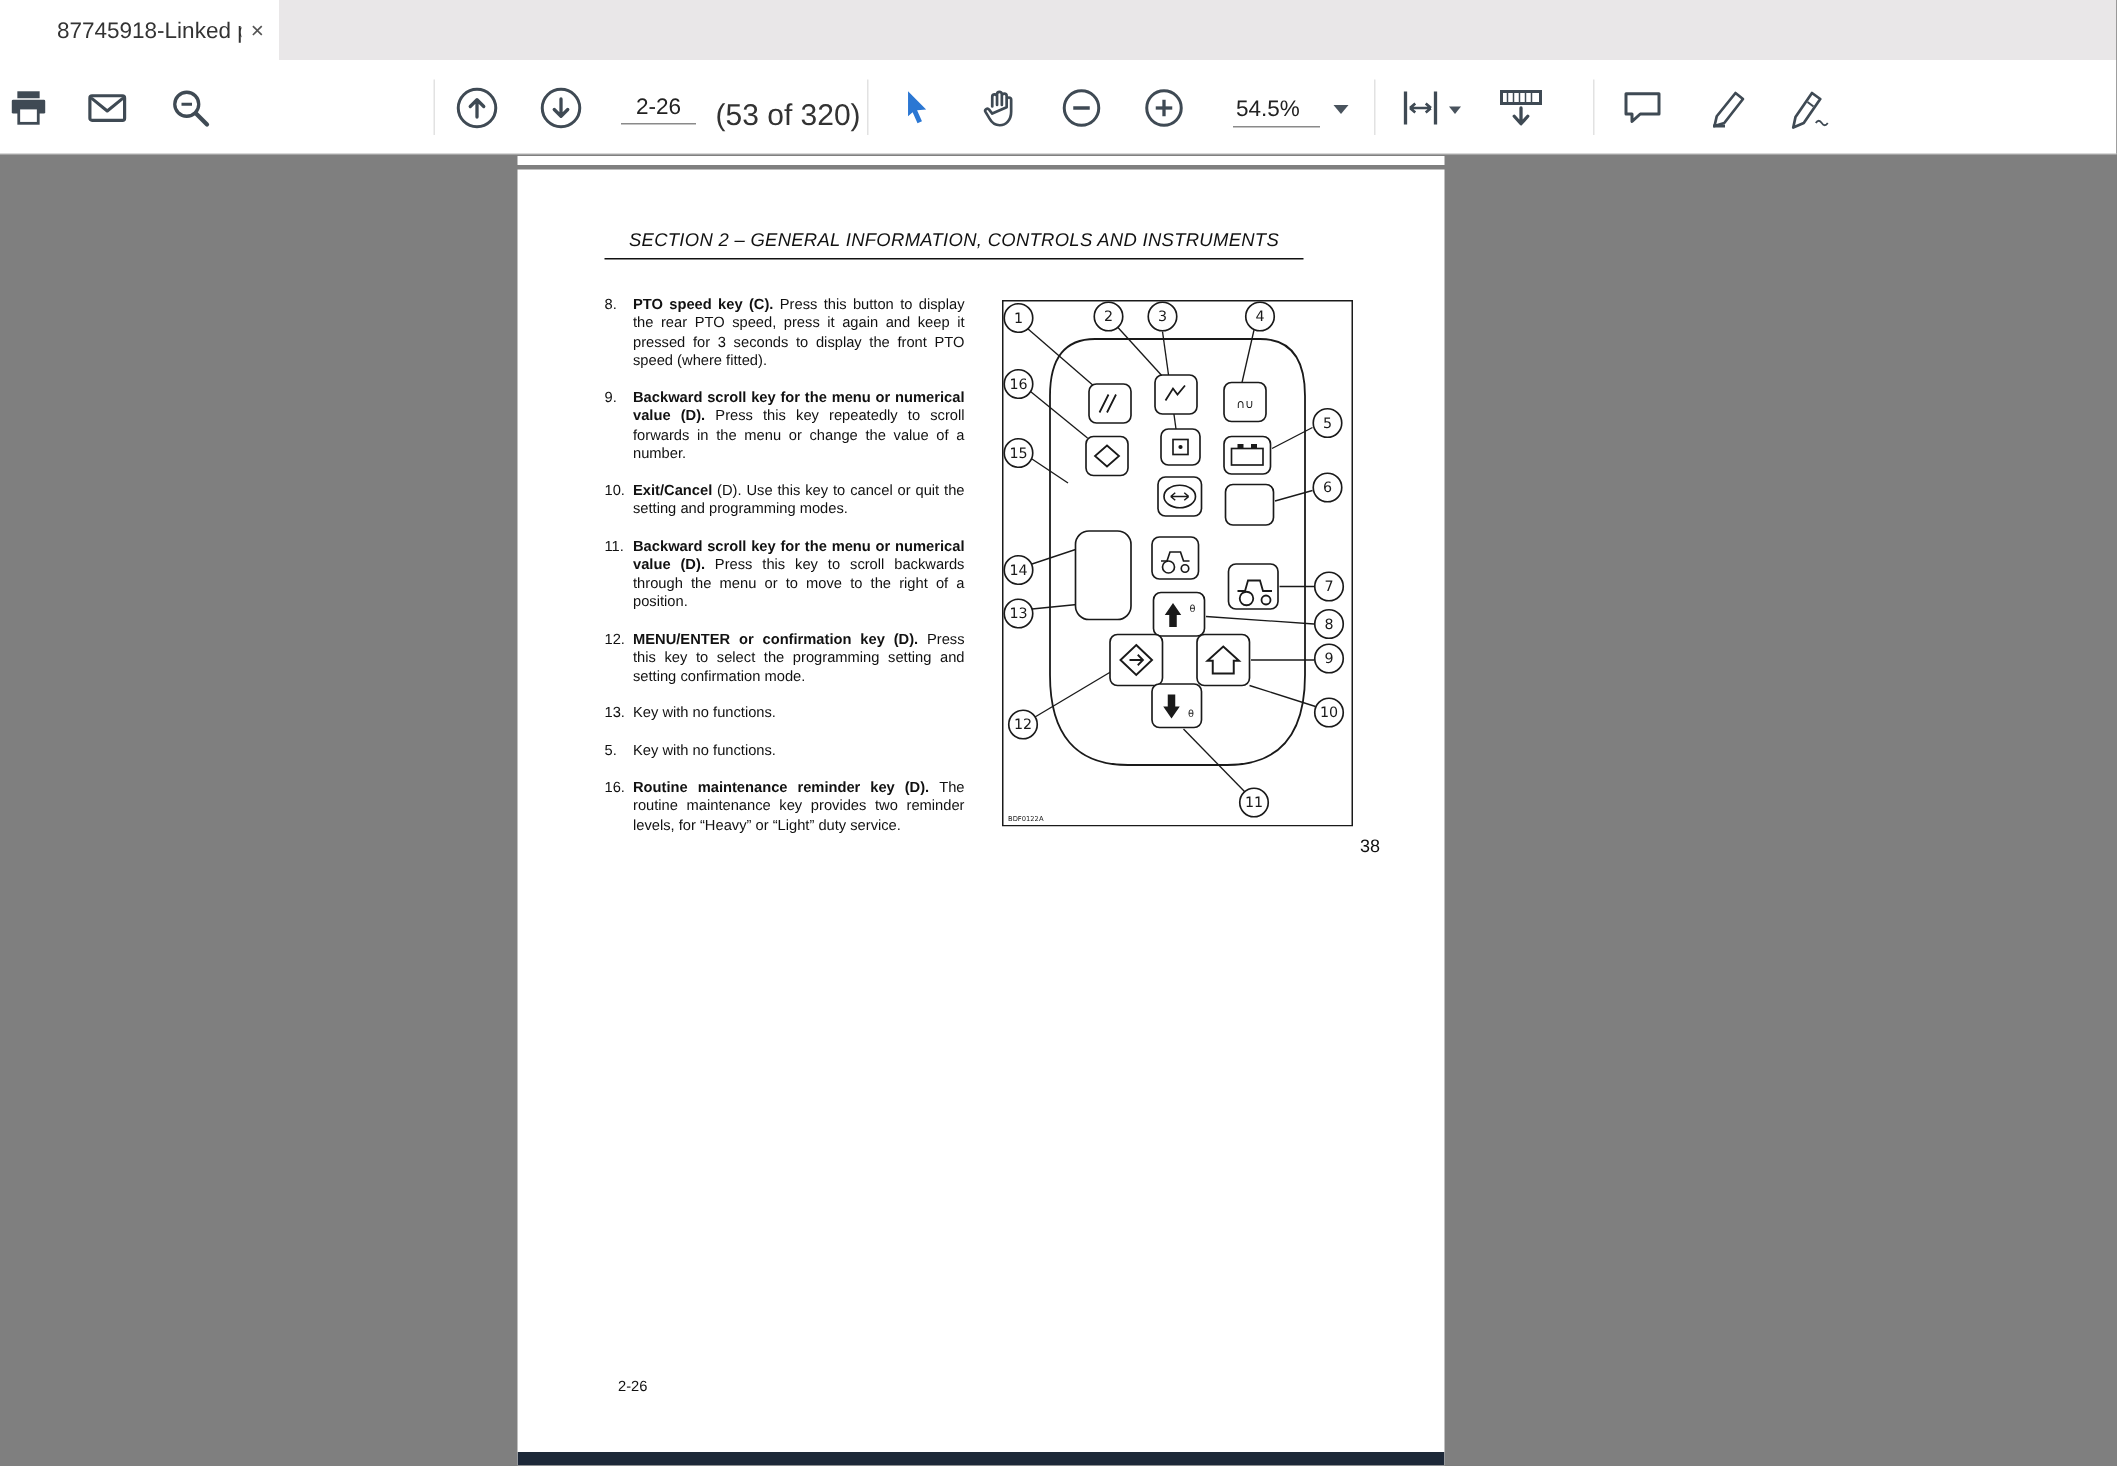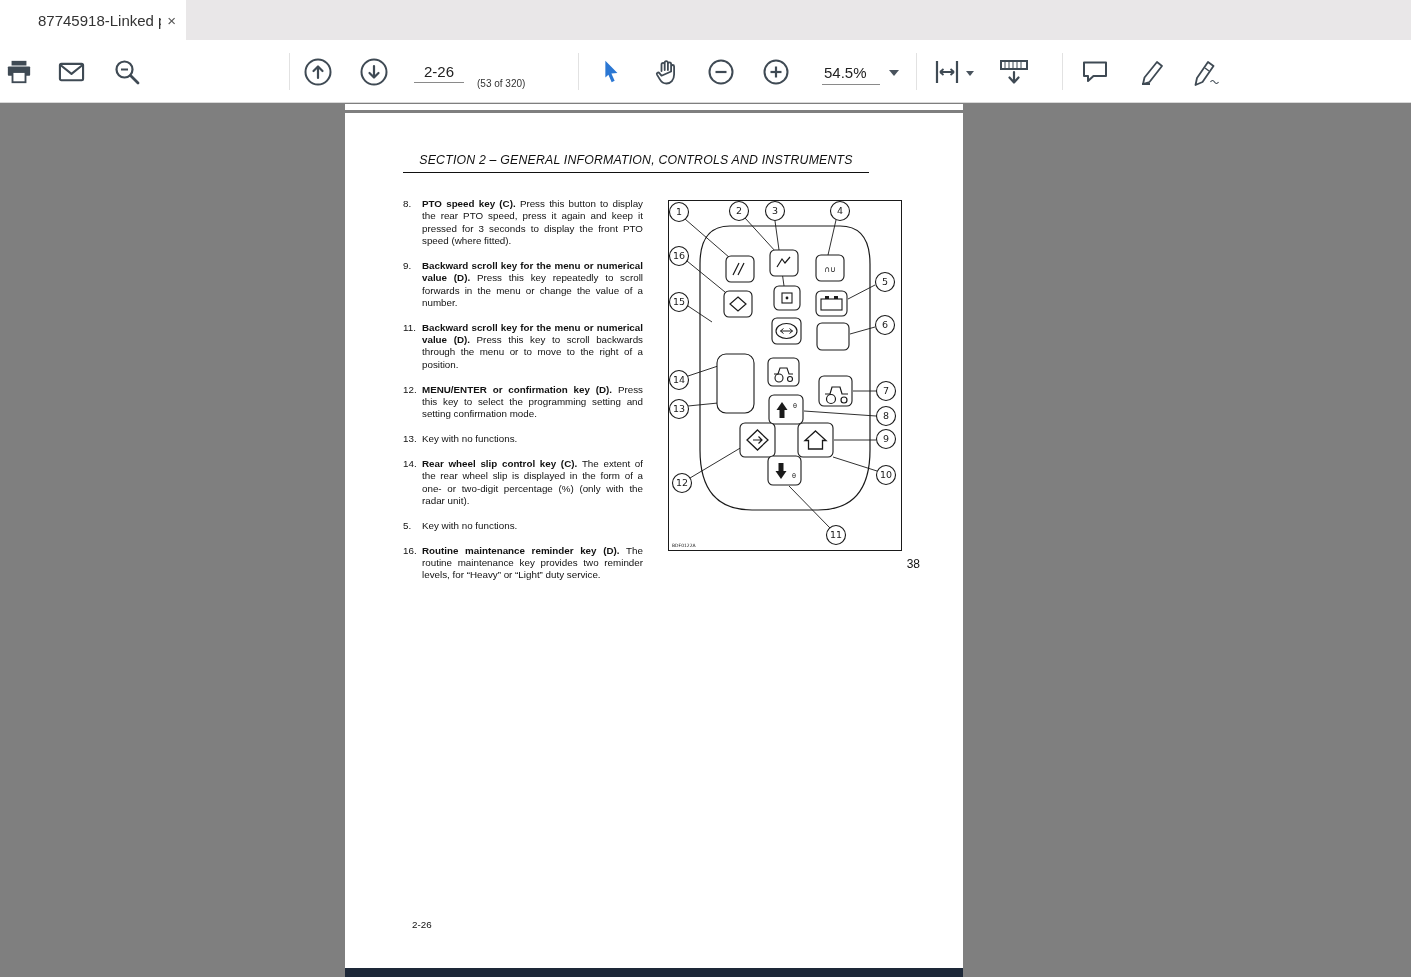--- a/index.html
+++ b/index.html
@@ -14,21 +14,21 @@
   .tab-title{font-size:15px;color:#333;white-space:nowrap;overflow:hidden;flex:1;}
   .tab-close{color:#555;font-size:15px;margin-left:6px;line-height:1;}
   
   .toolbar{position:absolute;top:40px;left:0;width:1411px;height:63px;background:#fff;
            border-bottom:1px solid #d8d8d8;box-sizing:border-box;}
   .tbtn{position:absolute;top:15px;width:34px;height:34px;display:flex;align-items:center;justify-content:center;}
   .sep{position:absolute;top:13px;width:1px;height:37px;background:#e2e2e2;}
   .page-num-input{position:absolute;left:414px;top:23px;width:50px;border:none;outline:none;
       border-bottom:1px solid #8a8a8a;font-size:15px;text-align:center;color:#222;
       font-family:"Liberation Sans",sans-serif;background:transparent;padding:0 0 2px;}
-  .page-count{position:absolute;left:477px;top:38px;font-size:10px;color:#333;}
+  .page-count{position:absolute;left:477px;top:26px;font-size:20px;color:#333;}
   .zoom-box{position:absolute;left:822px;top:24px;display:flex;align-items:flex-start;}
   .zoom-val{font-size:15px;color:#222;border-bottom:1px solid #8a8a8a;padding:0 8px 3px 2px;min-width:48px;}
   .caret{width:0;height:0;border-left:5px solid transparent;border-right:5px solid transparent;
          border-top:6px solid #49535d;margin:6px 0 0 9px;}
   .mini-caret{position:absolute;left:966px;top:31px;width:0;height:0;
          border-left:4px solid transparent;border-right:4px solid transparent;border-top:5px solid #49535d;}
   
   .content{position:absolute;top:103px;left:0;width:1411px;height:874px;background:#7f7f7f;}
   .prev-page{position:absolute;left:345px;top:1px;width:618px;height:6px;background:#ffffff;}
   .page{position:absolute;left:345px;top:10px;width:618px;height:864px;background:#ffffff;overflow:hidden;}
@@ -185,34 +185,34 @@
     <div class="doc-list">
       <div class="doc-item">
         <span class="num">8.</span>
         <span class="body"><b>PTO speed key (C). </b><span>Press this button to display the rear PTO speed, press it again and keep it pressed for 3 seconds to display the front PTO speed (where fitted).</span></span>
       </div>
       <div class="doc-item">
         <span class="num">9.</span>
         <span class="body"><b>Backward scroll key for the menu or numerical value (D). </b><span>Press this key repeatedly to scroll forwards in the menu or change the value of a number.</span></span>
       </div>
       <div class="doc-item">
+        <span class="num">10.</span>
+        <span class="body"><b>Exit/Cancel </b><span>(D). Use this key to cancel or quit the setting and programming modes.</span></span>
+      </div>
+      <div class="doc-item">
         <span class="num">11.</span>
         <span class="body"><b>Backward scroll key for the menu or numerical value (D). </b><span>Press this key to scroll backwards through the menu or to move to the right of a position.</span></span>
       </div>
       <div class="doc-item">
         <span class="num">12.</span>
         <span class="body"><b>MENU/ENTER or confirmation key (D). </b><span>Press this key to select the programming setting and setting confirmation mode.</span></span>
       </div>
       <div class="doc-item">
         <span class="num">13.</span>
         <span class="body"><b></b><span>Key with no functions.</span></span>
-      </div>
-      <div class="doc-item">
-        <span class="num">14.</span>
-        <span class="body"><b>Rear wheel slip control key (C). </b><span>The extent of the rear wheel slip is displayed in the form of a one- or two-digit percentage (%) (only with the radar unit).</span></span>
       </div>
       <div class="doc-item">
         <span class="num">5.</span>
         <span class="body"><b></b><span>Key with no functions.</span></span>
       </div>
       <div class="doc-item">
         <span class="num">16.</span>
         <span class="body"><b>Routine maintenance reminder key (D). </b><span>The routine maintenance key provides two reminder levels, for “Heavy” or “Light” duty service.</span></span>
       </div>
     </div>

